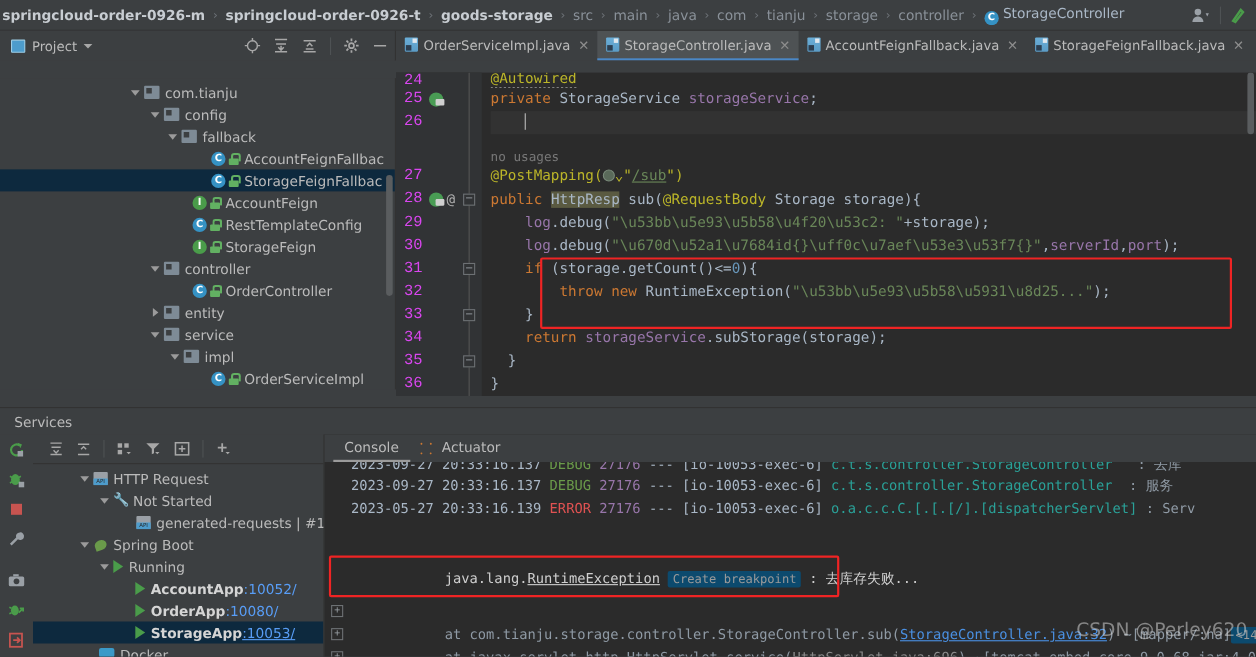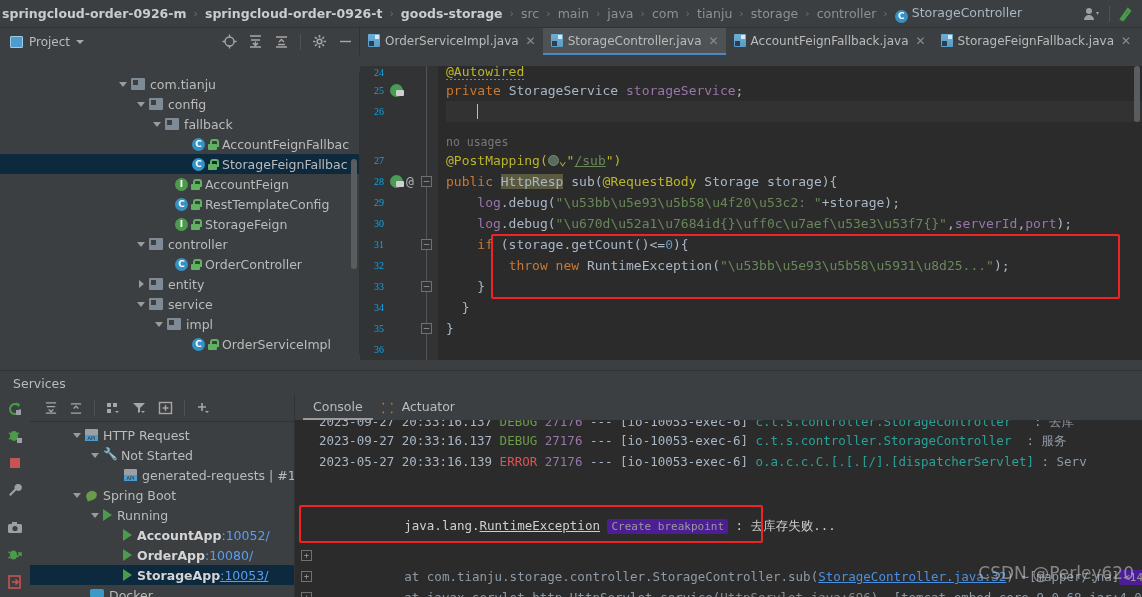--- a/index.html
+++ b/index.html
@@ -93,21 +93,21 @@
   .cls.iface { background: #4a9c4a; }
   .lock { width: 9px; height: 11px; flex: none; margin-right: 5px; position: relative; }
   .lock:after { content: ""; position: absolute; left: 0; bottom: 0; width: 9px; height: 6px; background: #62b062; border-radius: 1px; }
   .lock:before { content: ""; position: absolute; left: 2px; top: 0; width: 5px; height: 6px; border: 2px solid #62b062; border-bottom: none; border-radius: 3px 3px 0 0; }
   .tree-scroll { position: absolute; right: 2px; top: 88px; width: 6px; height: 110px; background: #5a5d5f; border-radius: 3px; }
 
   
   .editor { flex: 1; background: #2b2b2b; position: relative; overflow: hidden; display: flex; }
   .gutter { width: 78px; flex: none; background: #313335; position: relative; }
   .gline { height: 21px; display: flex; align-items: center; justify-content: flex-start; position: relative; }
-  .lnum { width: 26px; text-align: right; color: #0ea5e9; font-family: Liberation Serif, serif; font-size: 10px; padding-right: 2px; }
+  .lnum { width: 26px; text-align: right; color: #d946ef; font-family: Liberation Mono, monospace; font-size: 14px; padding-right: 2px; }
   .run-ico { width: 13px; height: 13px; border-radius: 50%; background: #499c54; margin-left: 4px; position: relative; }
   .run-ico:after { content: ""; position: absolute; right: -1px; bottom: 1px; width: 8px; height: 6px; background: #cfcfcf; border-radius: 1px; }
   .at-ico { color: #b0b0b0; font-size: 13px; margin-left: 3px; font-family: "DejaVu Sans Mono", monospace; }
   .foldline { position: absolute; left: 66px; top: 0; bottom: 0; width: 1px; background: #555; }
   .foldmark { position: absolute; left: 61px; width: 11px; height: 11px; border: 1px solid #6d7174; background: #313335; color: #9aa0a6; font-size: 9px; line-height: 9px; text-align: center; }
 
   .code { flex: 1; position: relative; font-family: "DejaVu Sans Mono", monospace; font-size: 13px; padding-left: 8px; }
   .cline { height: 21px; line-height: 21px; white-space: pre; }
   .cline.cur { background: #323232; }
   .kw { color: #cc7832; }
@@ -170,21 +170,21 @@
   .lvl-debug { color: #6a9a4a; }
   .lvl-error { color: #e05252; }
   .pid { color: #9876aa; }
   .dash { color: #a9b7c6; }
   .thread { color: #a9b7c6; }
   .logger { color: #2aa198; }
   .msg { color: #8f9aa5; }
   .gutfold { position: absolute; left: 6px; width: 11px; height: 11px; border: 1px solid #6d7174; color: #9aa0a6; font-size: 9px; line-height: 9px; text-align: center; }
   .exc { color: #cfcfcf; }
   .exc-link { color: #cfcfcf; text-decoration: underline; }
-  .chip { background: #4c1d95; color: #9a9a9a; font-size: 11px; padding: 1px 4px; border-radius: 2px; }
+  .chip { background: #0c4a6e; color: #9a9a9a; font-size: 11px; padding: 1px 4px; border-radius: 2px; }
   .cn { color: #8f9aa5; }
   .cn-blue { color: #4a90e2; text-decoration: underline; }
   .cn-gray { color: #8a8a8a; text-decoration: underline; }
   .redbox-console { position: absolute; border: 2px solid #ef2424; border-radius: 2px; pointer-events: none; }
   .watermark {
     position: absolute; right: 8px; bottom: 14px; color: rgba(210,210,210,0.55);
     font-size: 17px; font-family: "DejaVu Sans", sans-serif; pointer-events: none; white-space: nowrap;
   }
   svg { display: block; }
 </style>
@@ -437,20 +437,21 @@
         <div class="cline"><span class="kw">private </span><span class="typ">StorageService </span><span class="fld">storageService</span><span class="plain">;</span></div>
         <div class="cline cur">&nbsp;&nbsp;&nbsp;&nbsp;<span class="caretbar"></span></div>
         <div class="cline" style="height:28px;line-height:40px"><span class="hint">no usages</span></div>
         <div class="cline"><span class="ann">@PostMapping(</span><span class="globe"></span><span class="ann">⌄"</span><span class="ulink">/sub</span><span class="ann">")</span></div>
         <div class="cline"><span class="kw">public </span><span class="typ hl">HttpResp</span><span class="plain"> sub(</span><span class="ann">@RequestBody</span><span class="plain"> Storage storage){</span></div>
         <div class="cline">&nbsp;&nbsp;&nbsp;&nbsp;<span class="fld">log</span><span class="plain">.debug(</span><span class="str">"\u53bb\u5e93\u5b58\u4f20\u53c2: "</span><span class="plain">+storage);</span></div>
         <div class="cline">&nbsp;&nbsp;&nbsp;&nbsp;<span class="fld">log</span><span class="plain">.debug(</span><span class="str">"\u670d\u52a1\u7684id{}\uff0c\u7aef\u53e3\u53f7{}"</span><span class="plain">,</span><span class="fld">serverId</span><span class="plain">,</span><span class="fld">port</span><span class="plain">);</span></div>
         <div class="cline">&nbsp;&nbsp;&nbsp;&nbsp;<span class="kw">if </span><span class="plain">(storage.getCount()&lt;=</span><span class="num">0</span><span class="plain">){</span></div>
         <div class="cline">&nbsp;&nbsp;&nbsp;&nbsp;&nbsp;&nbsp;&nbsp;&nbsp;<span class="kw">throw new </span><span class="typ">RuntimeException(</span><span class="str">"\u53bb\u5e93\u5b58\u5931\u8d25..."</span><span class="plain">);</span></div>
         <div class="cline">&nbsp;&nbsp;&nbsp;&nbsp;<span class="plain">}</span></div>
+        <div class="cline">&nbsp;&nbsp;&nbsp;&nbsp;<span class="kw">return </span><span class="fld">storageService</span><span class="plain">.subStorage(storage);</span></div>
         <div class="cline">&nbsp;&nbsp;<span class="plain">}</span></div>
         <div class="cline"><span class="plain">}</span></div>
         <div class="ed-scroll"></div>
       </div>
 
       <div class="redbox-editor" style="left:131px; top:168px; right:22px; height:65px;"></div>
     </div>
   </div>
 
   <div class="svc-title">

